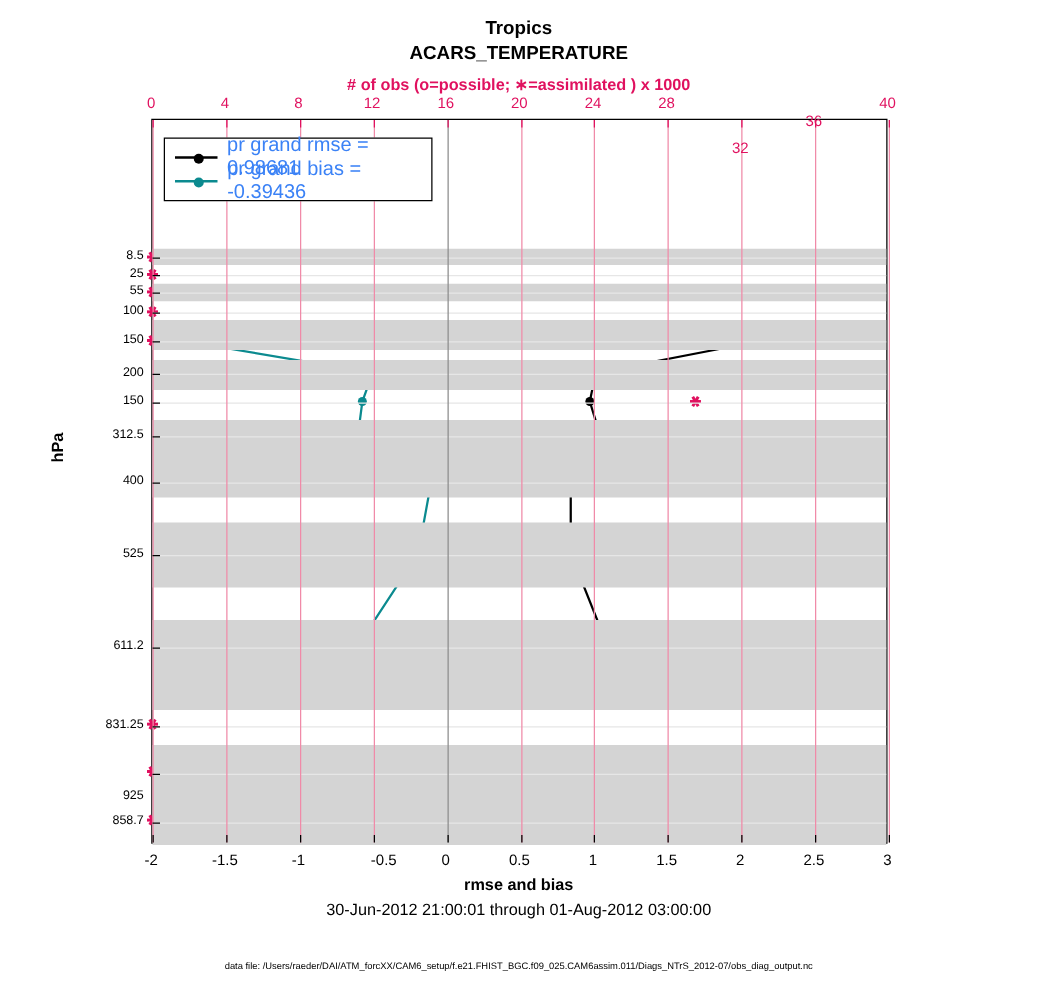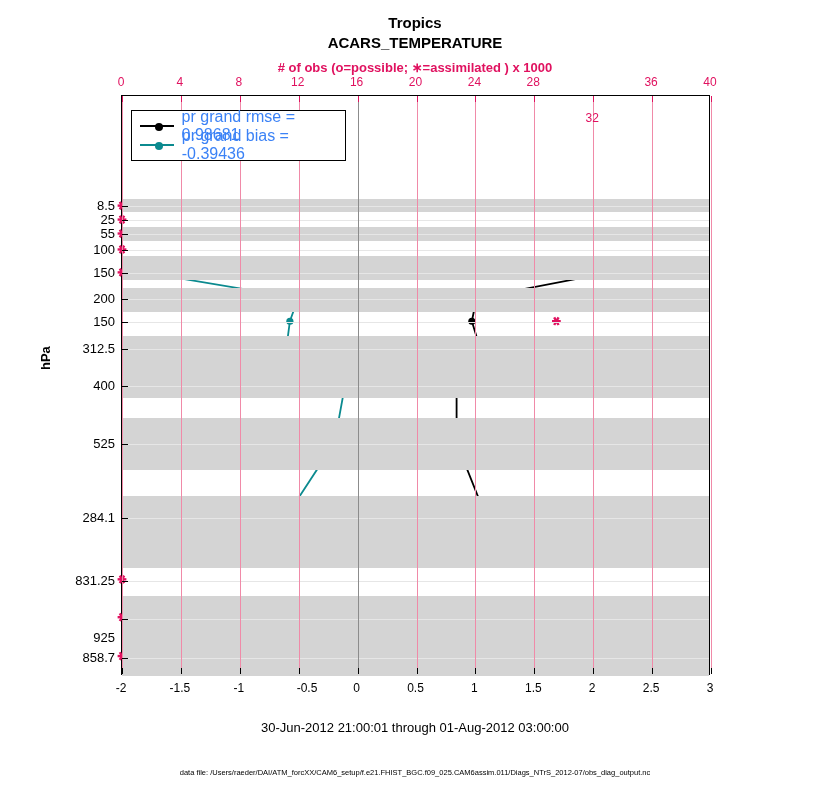--- a/index.html
+++ b/index.html
@@ -21,21 +21,21 @@
     border:1px solid #000;
     box-sizing:border-box;
     background:#fff;
   }
   .band{position:absolute;left:0;width:100%;background:#d4d4d4;}
   .vgrid{position:absolute;top:0;height:100%;width:1px;background:#f08aa8;}
   .vgrid.zero{background:#8c8c8c;}
   .hgridline{position:absolute;left:0;width:100%;height:1px;background:#e6e6e6;}
   .xtick-top{position:absolute;font-size:12px;color:#e0115f;transform:translateX(-50%);}
   .xtick-bot{position:absolute;font-size:12px;color:#000;transform:translateX(-50%);}
-  .ytick{position:absolute;font-size:13px;color:#000;text-align:right;transform:translateY(-50%);}
+  .ytick{position:absolute;font-size:10px;color:#000;text-align:right;transform:translateY(-50%);}
   .tickmark-top{position:absolute;top:0;width:1px;height:6px;background:#e0115f;}
   .tickmark-bot{position:absolute;bottom:0;width:1px;height:6px;background:#000;}
   .tickmark-left{position:absolute;left:0;height:1px;width:6px;background:#000;}
   #ylabel{
     position:absolute;left:38px;top:370px;font-size:13px;font-weight:bold;
     transform:rotate(-90deg);transform-origin:left top;
   }
   #xlabel{position:absolute;top:700px;width:100%;text-align:center;font-size:13px;font-weight:bold;}
   #daterange{position:absolute;top:720px;width:100%;text-align:center;font-size:13px;}
   #datafile{position:absolute;top:768px;width:100%;text-align:center;font-size:7.5px;color:#000;}
@@ -55,20 +55,21 @@
 </head>
 <body>
 
 <div id="stage">
 
   <div class="ttl" id="title2">ACARS_TEMPERATURE</div>
   <div class="ttl" id="title1">Tropics</div>
   <div id="toptitle"># of obs (o=possible; ∗=assimilated ) x 1000</div>
 
   <div id="ylabel">hPa</div>
+  <div id="xlabel">rmse and bias</div>
   <div id="daterange">30-Jun-2012 21:00:01 through 01-Aug-2012 03:00:00</div>
   <div id="datafile">data file: /Users/raeder/DAI/ATM_forcXX/CAM6_setup/f.e21.FHIST_BGC.f09_025.CAM6assim.011/Diags_NTrS_2012-07/obs_diag_output.nc</div>
 
   <div id="plot">
     <svg class="overlay" id="svg-layer" viewBox="0 0 589 580" preserveAspectRatio="none">
         <polyline points="490.04800000000006,177 355.756,203 351.044,226 359.29,253 335.73,290 335.73,348 365.18,422" fill="none" stroke="#000000" stroke-width="1.8"></polyline>
         <circle cx="490.04800000000006" cy="177" r="3.6" fill="#000000"></circle>
         <circle cx="355.756" cy="203" r="3.6" fill="#000000"></circle>
         <circle cx="351.044" cy="226" r="3.6" fill="#000000"></circle>
         <circle cx="359.29" cy="253" r="3.6" fill="#000000"></circle>
@@ -255,29 +256,29 @@
     <div class="xtick-bot" style="left: 710px; top: 681px;">3</div>
     <div class="xtick-top" style="left: 121px; top: 75px;">0</div>
     <div class="xtick-top" style="left: 179.9px; top: 75px;">4</div>
     <div class="xtick-top" style="left: 238.8px; top: 75px;">8</div>
     <div class="xtick-top" style="left: 297.7px; top: 75px;">12</div>
     <div class="xtick-top" style="left: 356.6px; top: 75px;">16</div>
     <div class="xtick-top" style="left: 415.5px; top: 75px;">20</div>
     <div class="xtick-top" style="left: 474.4px; top: 75px;">24</div>
     <div class="xtick-top" style="left: 533.3px; top: 75px;">28</div>
     <div class="xtick-top" style="left: 592.2px; top: 75px; margin-top: 36px;">32</div>
-    <div class="xtick-top" style="left: 651.1px; top: 75px;">36</div>
+    <div class="xtick-top" style="left: 651.1px; top: 90px;">36</div>
     <div class="xtick-top" style="left: 710px; top: 75px;">40</div>
     <div class="ytick" style="left: 59px; width: 56px; top: 205px;">8.5</div>
     <div class="ytick" style="left: 59px; width: 56px; top: 219px;">25</div>
     <div class="ytick" style="left: 59px; width: 56px; top: 233px;">55</div>
     <div class="ytick" style="left: 59px; width: 56px; top: 249px; text-align: right;">100</div>
     <div class="ytick" style="left: 59px; width: 56px; top: 272px;">150</div>
     <div class="ytick" style="left: 59px; width: 56px; top: 298px;">200</div>
     <div class="ytick" style="left: 59px; width: 56px; top: 321px;">150</div>
     <div class="ytick" style="left: 59px; width: 56px; top: 348px;">312.5</div>
     <div class="ytick" style="left: 59px; width: 56px; top: 385px;">400</div>
     <div class="ytick" style="left: 59px; width: 56px; top: 443px;">525</div>
-    <div class="ytick" style="left: 59px; width: 56px; top: 517px;">284.1</div>
+    <div class="ytick" style="left: 59px; width: 56px; top: 517px;">611.2</div>
     <div class="ytick" style="left: 59px; width: 56px; top: 580px;">831.25</div>
     <div class="ytick" style="left: 59px; width: 56px; top: 637px;">925</div>
     <div class="ytick" style="left: 59px; width: 56px; top: 657px;">858.7</div>
   </div>
 
 </body></html>

